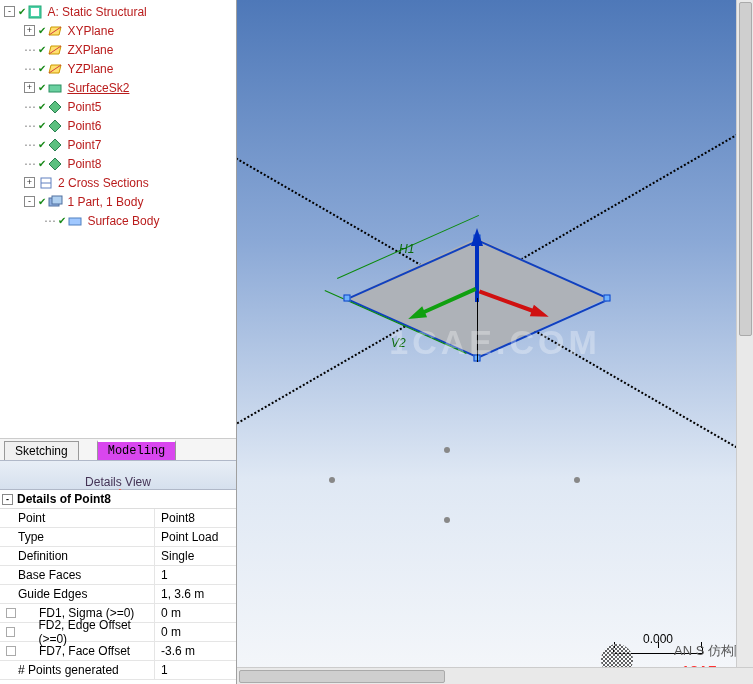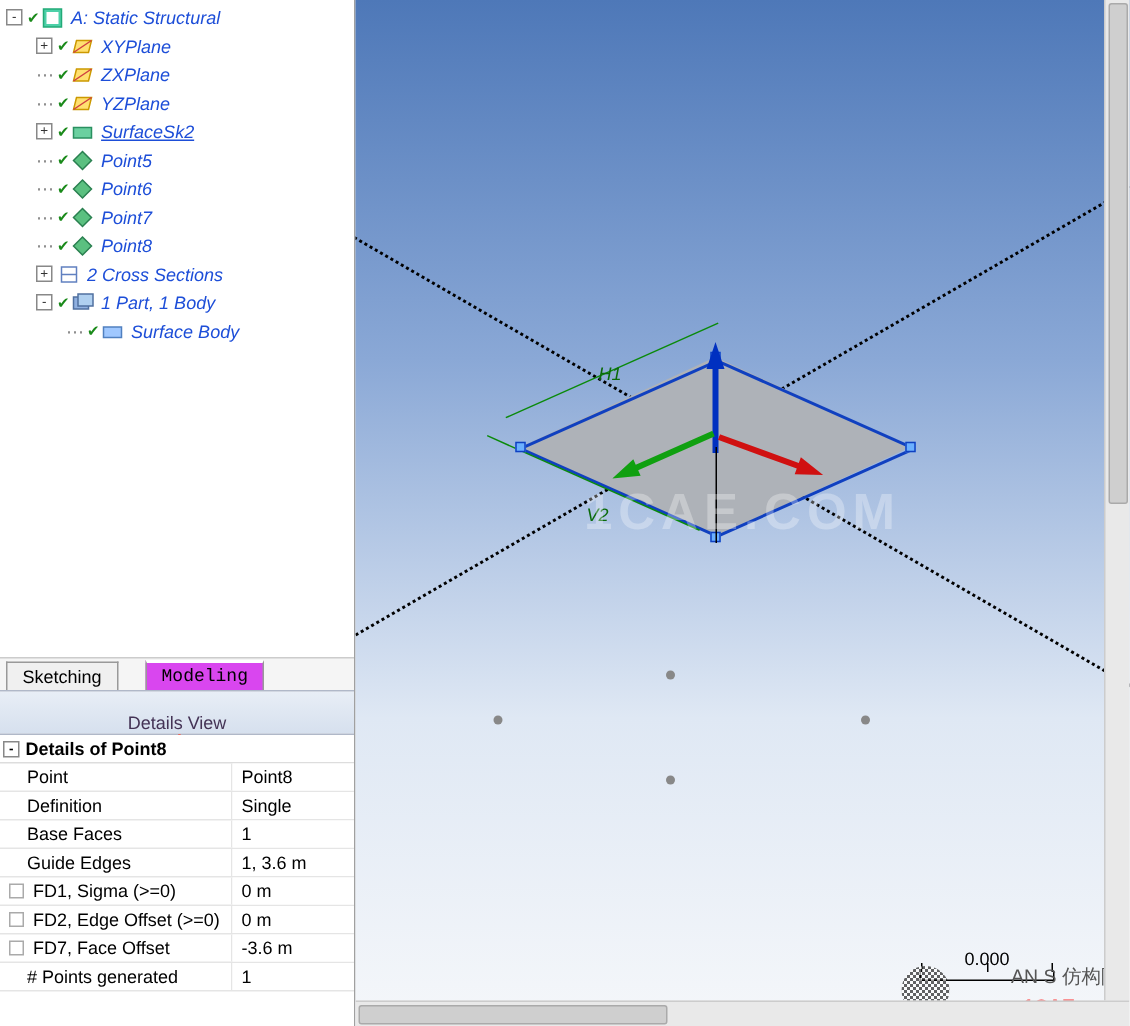--- a/index.html
+++ b/index.html
@@ -6,37 +6,37 @@
   html, body { width: 753px; height: 684px; overflow: hidden; background: #f0f0f0; }
   .root { display: flex; width: 100%; height: 100%; }
   .left-panel { width: 237px; height: 100%; border-right: 1px solid #a0a0a0; display: flex; flex-direction: column; background: #fff; }
   .tree-area { flex: 0 0 438px; background: #fff; overflow: auto; padding: 2px 0; }
   .tree-row { display: flex; align-items: center; height: 19px; white-space: nowrap; user-select: none; }
   .tree-row .exp { width: 11px; height: 11px; border: 1px solid #888; background: #fff; font-size: 9px; line-height: 9px; text-align: center; margin-right: 3px; color: #333; cursor: pointer; }
   .tree-row .noexp { width: 11px; margin-right: 3px; }
   .tree-row .dots { color: #888; }
   .ico { width: 16px; height: 16px; margin-right: 4px; display: inline-flex; align-items: center; justify-content: center; }
   .tick { color: #1a8a1a; font-size: 10px; margin-right: 1px; }
-  .tree-label { color: #1d4ed8; font-style: italic; }
+  .tree-label { color: #b91c1c; }
   .tree-label.u { text-decoration: underline; }
 
   .tabs { height: 22px; border-top: 1px solid #ccc; background: #f5f5f5; display: flex; align-items: flex-end; padding-left: 4px; }
   .tab { padding: 2px 10px; border: 1px solid #999; border-bottom: none; margin-right: 18px; background: #f0f0f0; font-size: 12px; cursor: pointer; }
   .tab.active { background: #d946ef; border-top: 2px solid #fff; font-family: Liberation Mono, monospace; }
 
   .details-header { height: 22px; background: linear-gradient(#e8eef6,#d6e0ee); border-top: 1px solid #b0b8c8; border-bottom: 1px solid #b0b8c8; display: flex; align-items: center; justify-content: space-between; padding: 14px 6px; color: #435; flex-direction: column; }
   .pin { font-size: 11px; cursor: pointer; }
 
   .details-grid { background: #fff; flex: 1; overflow: auto; }
   .grid-head { display: flex; align-items: center; height: 19px; border-bottom: 1px solid #ddd; padding-left: 2px; font-weight: bold; }
   .grid-head .exp { width: 11px; height: 11px; border: 1px solid #888; background: #fff; font-size: 9px; line-height: 9px; text-align: center; margin-right: 4px; }
   .grow { display: flex; height: 19px; border-bottom: 1px solid #e5e5e5; }
   .gcell1 { width: 155px; padding-left: 18px; border-right: 1px solid #e5e5e5; display: flex; align-items: center; }
   .gcell2 { flex: 1; padding-left: 6px; display: flex; align-items: center; background: #fff; }
-  .gcell1.fd { padding-left: 6px; }
+  .gcell1.fd { padding-left: 6px; gap: 17px; }
   .fd-box { width: 10px; height: 10px; border: 1px solid #aaa; margin-right: 6px; }
 
   .graphics { flex: 1; position: relative; background: linear-gradient(#4e78b8 0%, #8aa8d6 35%, #dfe8f4 70%, #f5f7fa 100%); overflow: hidden; }
   .scale { position: absolute; right: 50px; bottom: 30px; color: #000; text-align: center; }
   .scale-bar { width: 90px; height: 6px; border: 1px solid #000; border-top: none; margin-top: 2px; position: relative; }
   .scale-bar::before, .scale-bar::after { content: ""; position: absolute; width: 1px; height: 6px; background: #000; top: -6px; }
   .scale-bar::before { left: 0; }
   .scale-bar::after { right: 0; }
   .scale-bar .mid { position: absolute; left: 50%; top: -6px; width: 1px; height: 6px; background: #000; }
 
@@ -217,20 +217,28 @@
           <div class="grow">
             <div class="gcell1">
               <span>Point</span>
             </div>
             <div class="gcell2">
               <span>Point8</span>
             </div>
           </div>
           <div class="grow">
             <div class="gcell1">
+              <span>Type</span>
+            </div>
+            <div class="gcell2">
+              <span>Point Load</span>
+            </div>
+          </div>
+          <div class="grow">
+            <div class="gcell1">
               <span>Definition</span>
             </div>
             <div class="gcell2">
               <span>Single</span>
             </div>
           </div>
           <div class="grow">
             <div class="gcell1">
               <span>Base Faces</span>
             </div>

